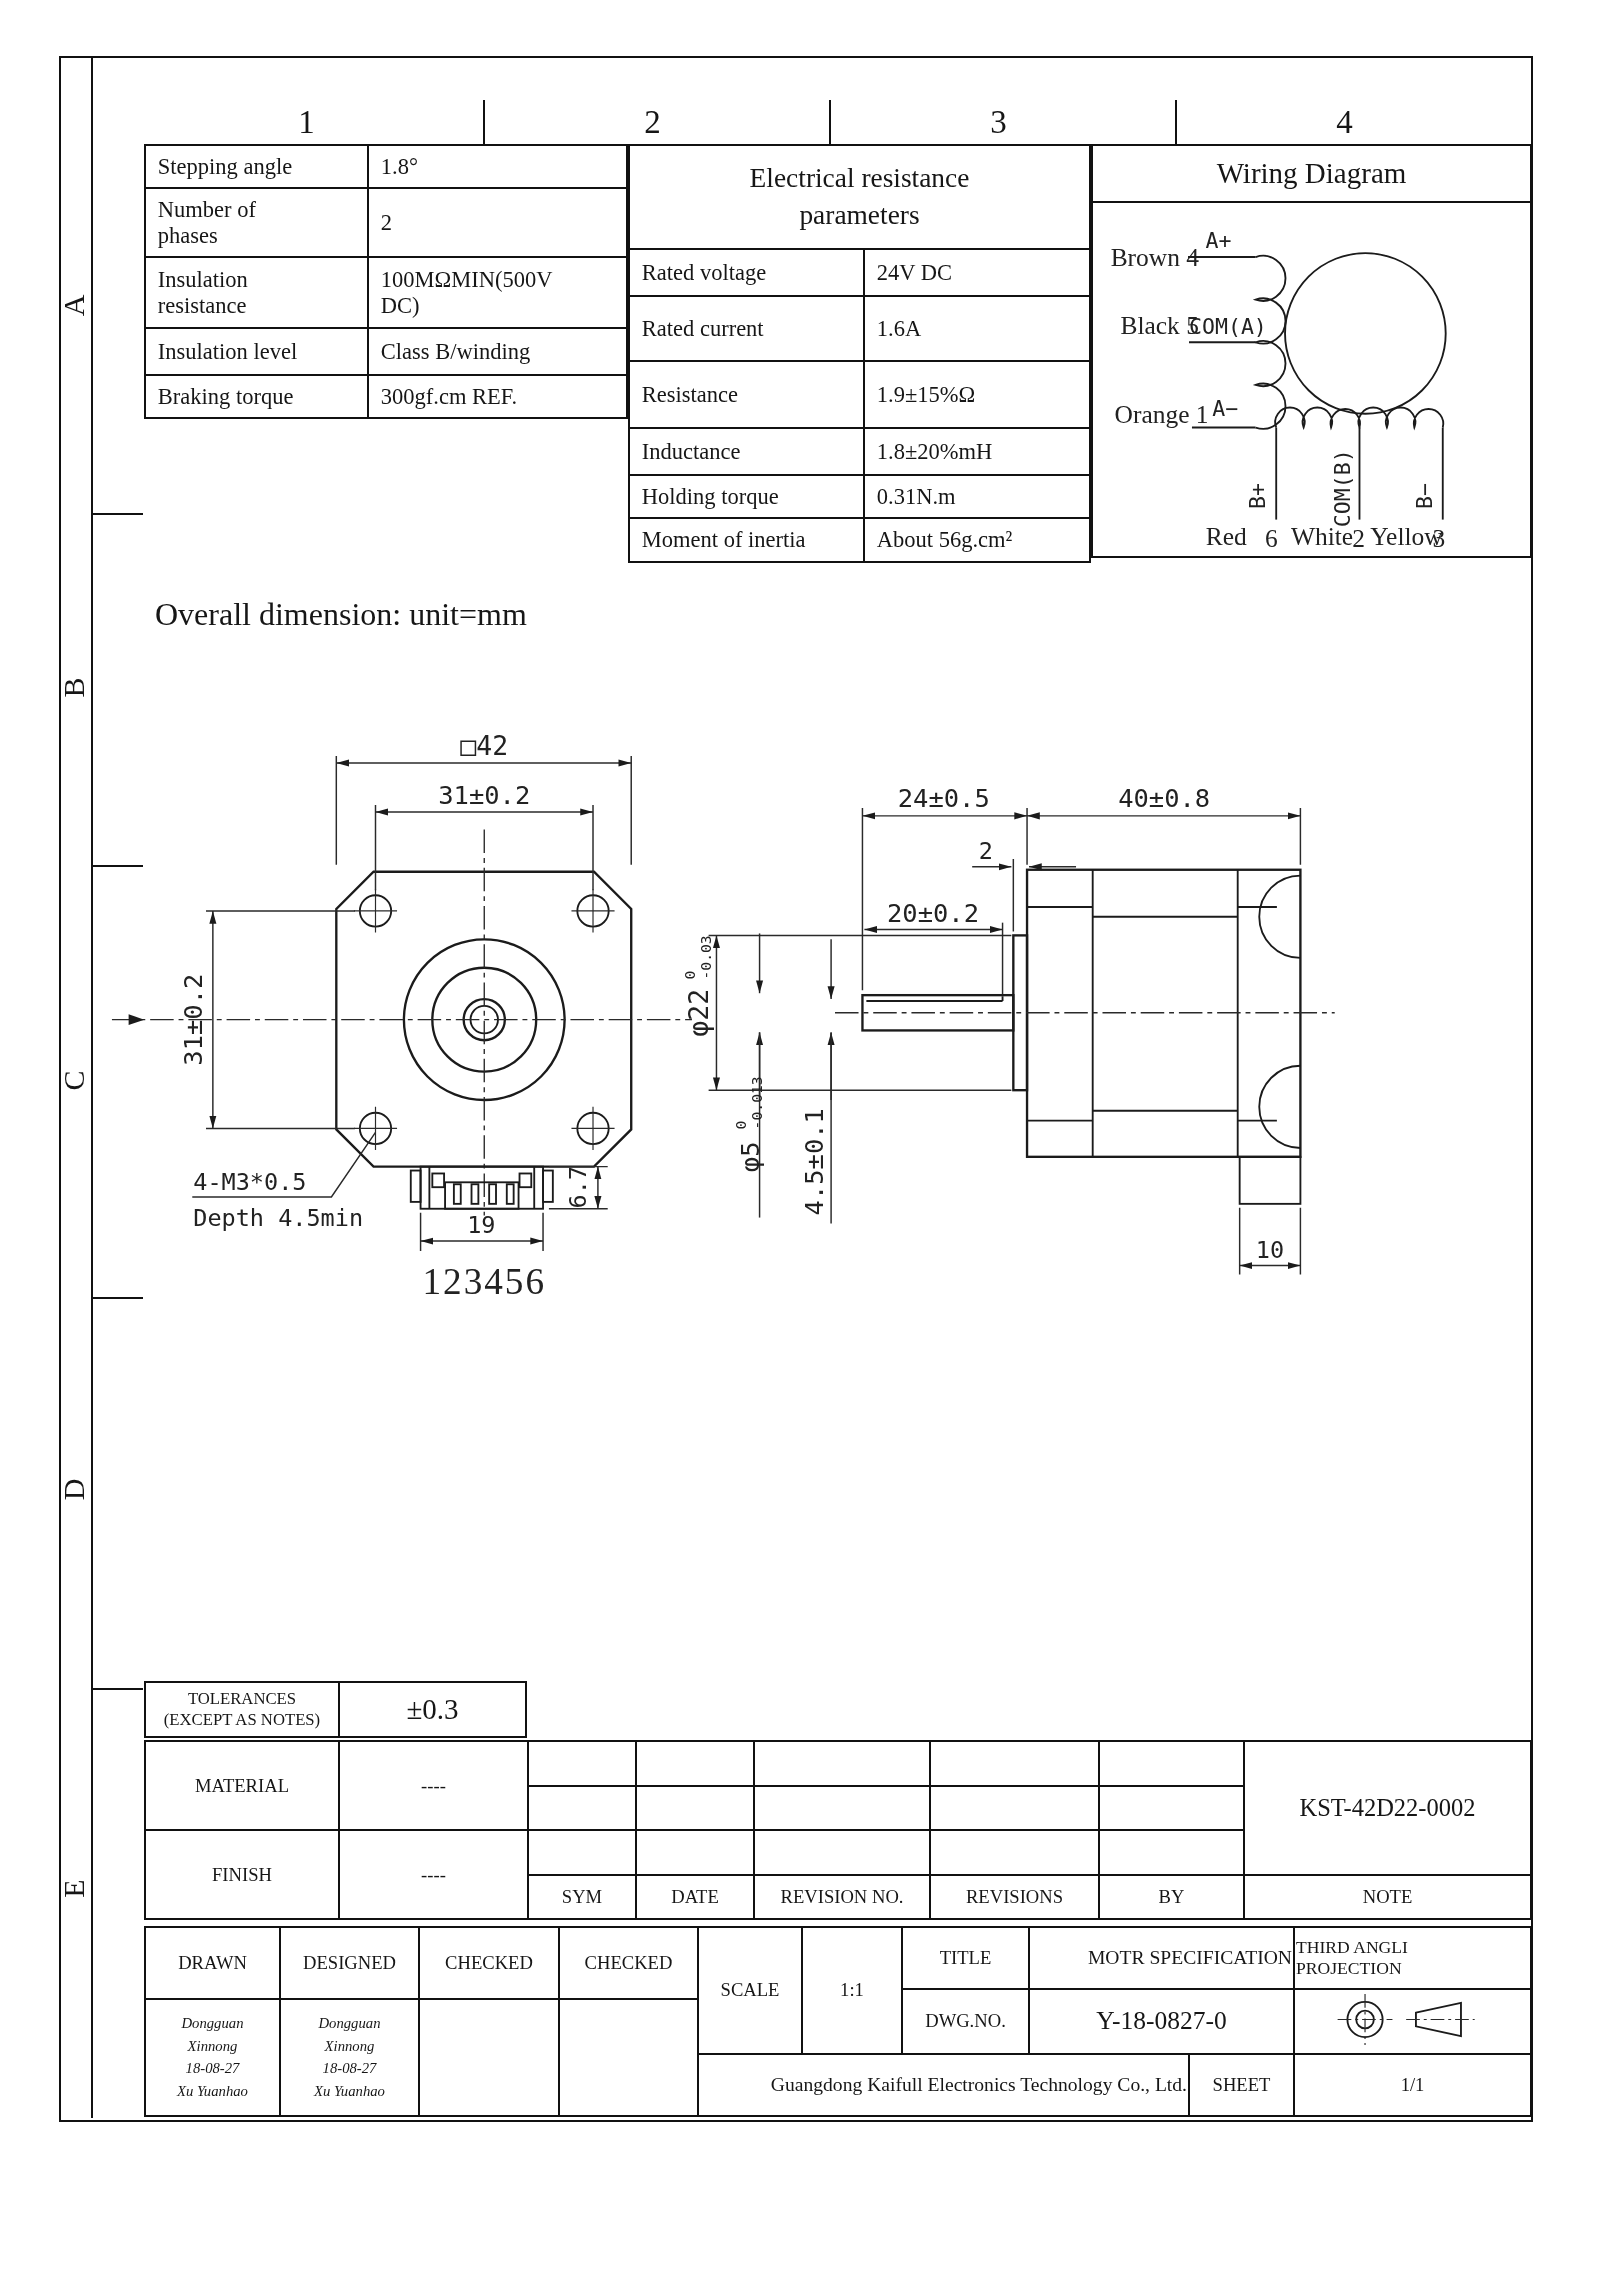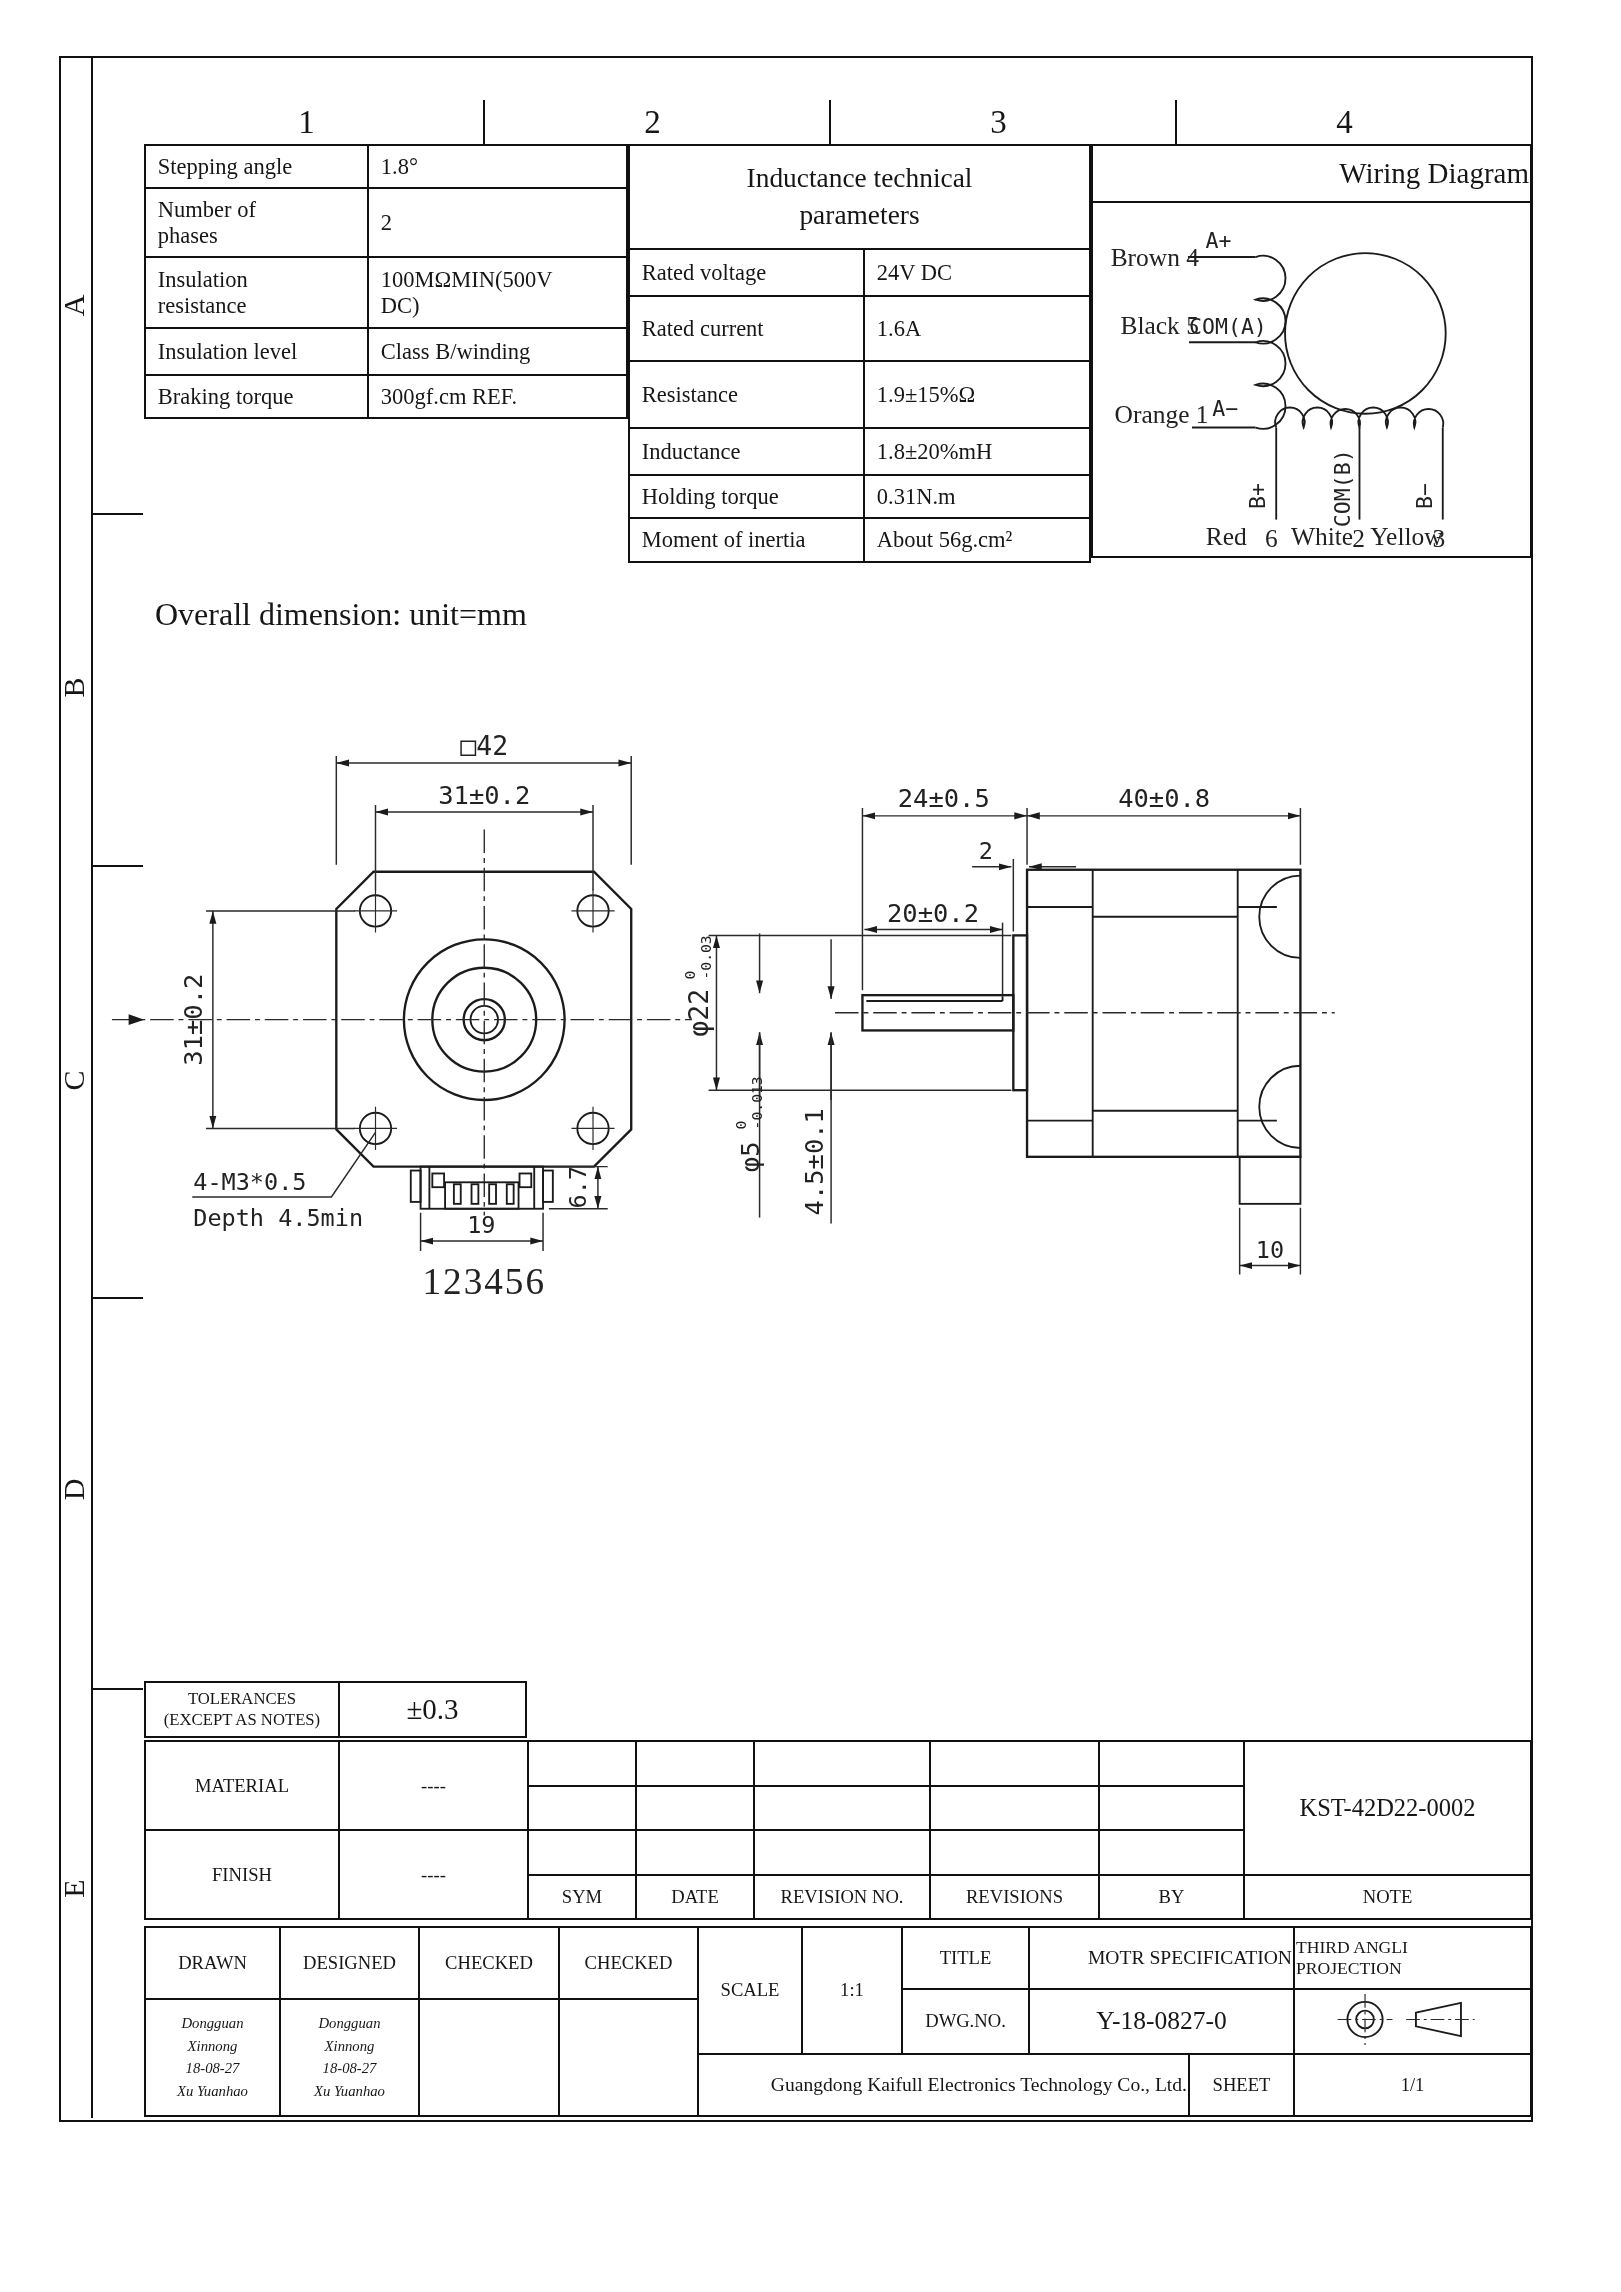--- a/index.html
+++ b/index.html
@@ -9,21 +9,21 @@
   .frame{position:absolute;border:2px solid #111;}
   .vline{position:absolute;width:2px;background:#111;}
   .hline{position:absolute;height:2px;background:#111;}
   .colnum{position:absolute;width:35px;text-align:center;font-size:33px;}
   .rowlet{position:absolute;width:29px;height:33px;text-align:center;font-size:30px;transform:rotate(-90deg);}
   
   table.ttab{position:absolute;border-collapse:collapse;table-layout:fixed;border:2.9px solid #111;background:#fff;}
   table.ttab td{border:2px solid #111;font-family:"Liberation Serif",serif;color:#161616;overflow:hidden;}
   td.hdr{font-size:28px;padding-left:13.7px;}
   td.hdr2{font-size:27.4px;text-align:center;line-height:1.35;}
-  td.whdr{font-size:29px;text-align:right;}
+  td.whdr{font-size:29px;text-align:center;}
   td.c{font-size:22.5px;padding-left:11.8px;line-height:1.12;}
   td.tolc{font-size:16.7px;text-align:center;line-height:1.25;}
   td.tolv{font-size:29px;text-align:center;font-family:"DejaVu Sans Mono",monospace;}
   td.l19{font-size:18.6px;text-align:center;}
   td.part{font-size:24.5px;text-align:center;}
   td.names{font-size:14.7px;text-align:center;line-height:1.55;vertical-align:middle;font-style:italic;}
   td.big26{font-size:25.5px;text-align:center;}
   td.proj2l{font-size:17.6px;text-align:left;line-height:1.2;}
   td.cmp{font-size:19.6px;text-align:right;}
   .secTitle{position:absolute;font-size:32px;}
@@ -106,21 +106,21 @@
   </table>
 
 <table class="ttab" style="left:628px;top:144px;width:463px">
   <colgroup>
       <col style="width:235px">
       <col>
     </colgroup>
   <tbody>
       <tr style="height:104px">
         <td class="hdr2" colspan="2">
-          <div>Inductance technical</div>
+          <div>Electrical resistance</div>
           <div>parameters</div>
         </td>
       </tr>
   <tr style="height:47px">
     <td class="c">Rated voltage</td>
     <td class="c">24V DC</td>
   </tr>
   <tr style="height:65px">
     <td class="c">Rated current</td>
     <td class="c">1.6A</td>

